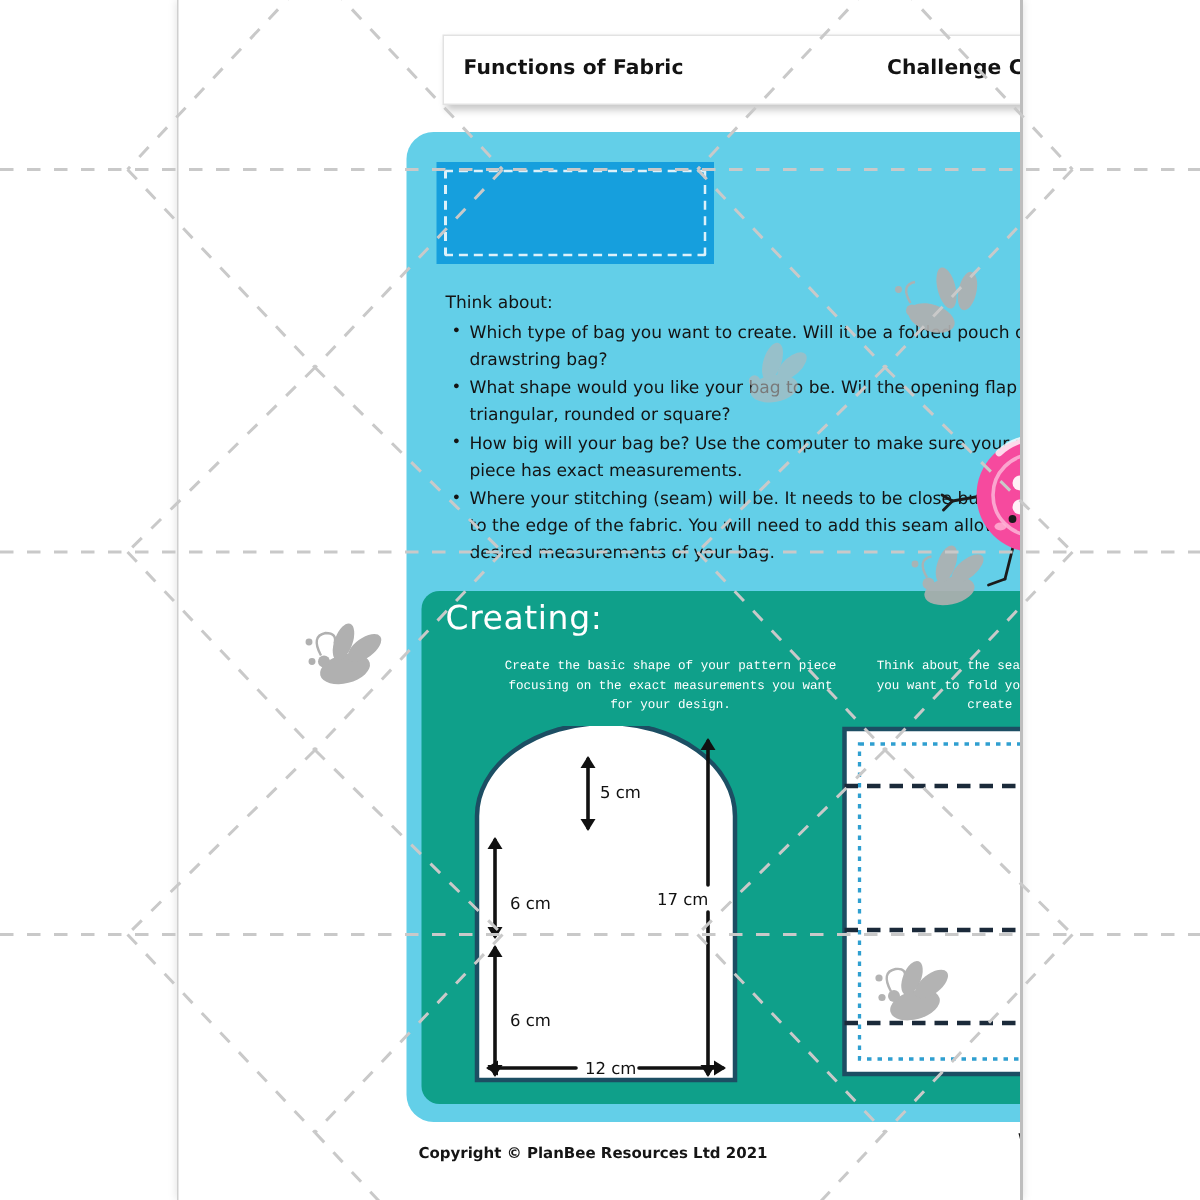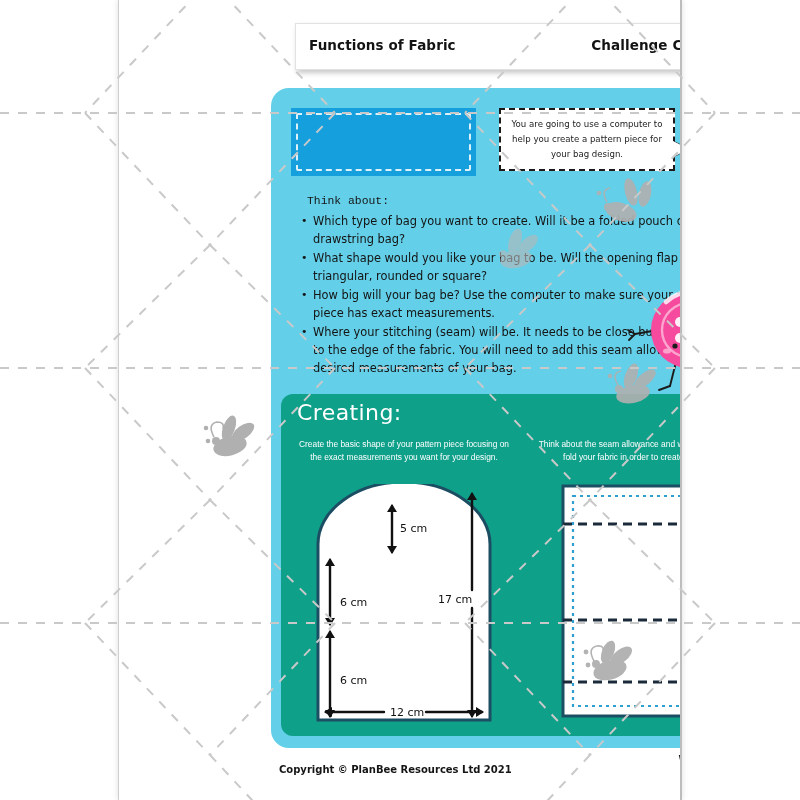--- a/index.html
+++ b/index.html
@@ -117,21 +117,21 @@
   
   #bodytext {
     position: absolute; left: 18px; top: 104px;
     width: 460px;
     z-index: 14;
     color: #141414;
     font-family: "DejaVu Sans", sans-serif;
     font-size: 11.4px;
     line-height: 18px;
   }
-  #bodytext .lead { margin: 0 0 2px 18px; font-family: Liberation Mono, monospace; }
+  #bodytext .lead { margin: 0 0 2px 8px; }
   #bodytext ul { margin: 0; padding: 0 0 0 14px; list-style: none; }
   #bodytext li {
     position: relative;
     margin: 0 0 1px 0;
     padding-left: 10px;
   }
   #bodytext li::before {
     content: "\2022";
     position: absolute; left: -2px; top: 0;
     font-size: 11px; color: #141414;
@@ -150,23 +150,24 @@
   #ex-title {
     position: absolute; left: 16px; top: 6px;
     color: #ffffff;
     font-family: "DejaVu Sans", sans-serif;
     font-size: 22px; font-weight: 500;
     letter-spacing: 0.4px;
   }
   .cap {
     position: absolute;
     color: #ffffff;
-    font-family: Liberation Sans, sans-serif;
+    font-family: Liberation Mono, monospace;
     font-size: 8.4px; line-height: 13px;
     text-align: center;
+    margin-left: 43px;
   }
   #cap-left  { left: 12px;  top: 44px; width: 222px; }
   #cap-right { left: 253px; top: 44px; width: 216px; }
 
   
   #diag-left {
     position: absolute; left: 33px; top: 90px;
     width: 180px; height: 240px;
   }
   #diag-right {
@@ -212,24 +213,20 @@
     </div>
 
     <div id="bluepanel">
 
       <div id="banner">
         <div class="stitch"></div>
         <div class="btxt">
         </div>
       </div>
 
-      <div id="bubble">
-        <div class="btext">You are going to use a computer to help you create a pattern piece for your bag design.</div>
-        <div class="tail"></div>
-      </div>
 
       <div id="bodytext">
         <p class="lead">Think about:</p>
         <ul>
           <li>Which type of bag you want to create. Will it be a folded pouch or a drawstring bag?</li>
           <li>What shape would you like your bag to be. Will the opening flap be triangular, rounded or square?</li>
           <li>How big will your bag be? Use the computer to make sure your pattern piece has exact measurements.</li>
           <li>Where your stitching (seam) will be. It needs to be close but not too close to the edge of the fabric. You will need to add this seam allowance onto the desired measurements of your bag.</li>
         </ul>
       </div>

